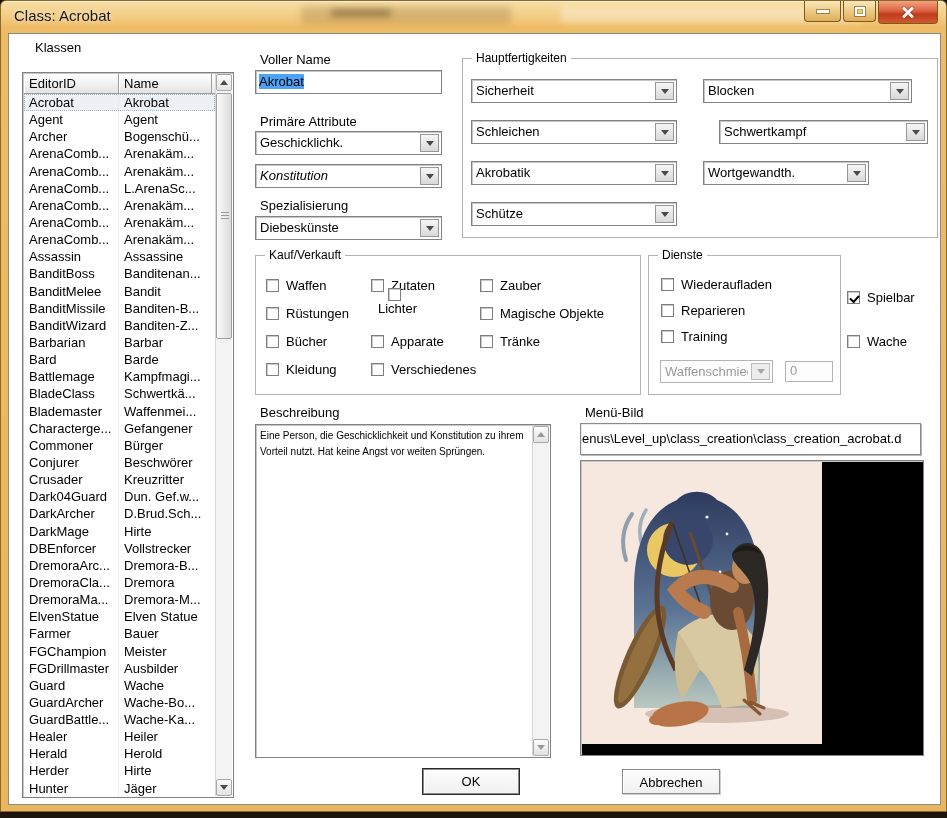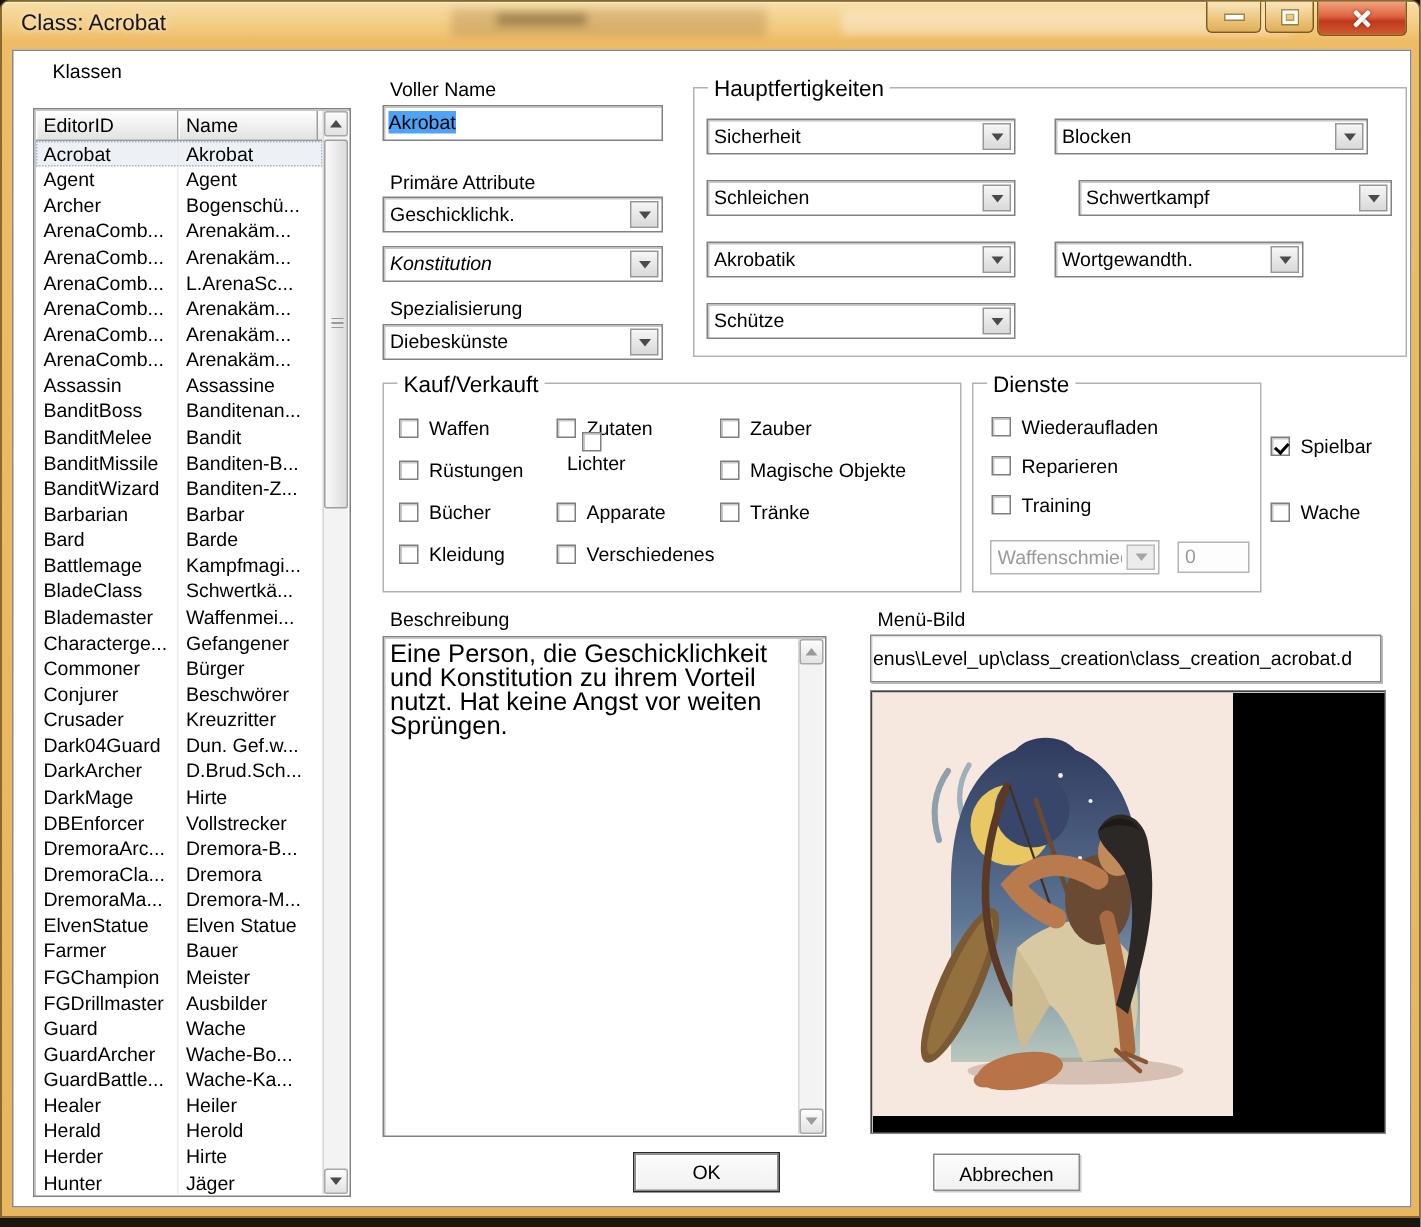--- a/index.html
+++ b/index.html
@@ -69,33 +69,33 @@
   .combo-text { position:absolute; left:4px; top:3px; font-size:13px; white-space:nowrap; overflow:hidden; right:24px; }
   .combo-btn { position:absolute; right:2px; top:2px; bottom:2px; width:19px; background:linear-gradient(#f6f6f6,#d9d9d9);
     border:1px solid #979797; display:flex; align-items:center; justify-content:center; }
   .combo.disabled { border-color:#b4b4b4; box-shadow:none; background:#fdfdfd; }
   .combo.disabled .combo-text { color:#9a9a9a; }
   .combo.disabled .combo-btn { background:#ececec; border-color:#bdbdbd; }
   .combo.disabled .tri-down { border-top-color:#a5a5a5; }
 
   
   .group { position:absolute; border:1px solid #b2b2b2; }
-  .group-label { position:absolute; top:-8px; left:9px; background:#fff; padding:0 4px; font-size:15px; white-space:nowrap; }
+  .group-label { position:absolute; top:-8px; left:9px; background:#fff; padding:0 4px; font-size:12px; white-space:nowrap; }
 
   
   .cb-row { position:absolute; display:flex; align-items:center; }
   .cb { width:13px; height:13px; background:#fff; border:1px solid #7e7e7e; box-shadow:inset 1px 1px 0 #c9c9c9; position:relative; flex:none; }
   .cb.checked::after { content:""; position:absolute; left:2px; top:2.5px; width:7px; height:4px;
     border-left:2px solid #000; border-bottom:2px solid #000; transform:rotate(-48deg); }
   .cb-label { font-size:13px; margin-left:7px; white-space:nowrap; }
 
   
   .textfield { position:absolute; font-size:13px; line-height:20px; padding:1px 3px; overflow:hidden; white-space:nowrap; }
   .sel-text { background:#4da3f8; color:#000; }
-  .textarea { position:absolute; font-size:17px; line-height:16px; color:#000; }
+  .textarea { position:absolute; font-size:10px; line-height:16px; color:#000; }
   .ta-text { position:absolute; left:4px; top:3px; right:22px; }
   .num-edit { position:absolute; background:#fdfdfd; border:1px solid #b4b4b4; font-size:13px; color:#9a9a9a; padding:1px 4px; }
 
   
   .btn { position:absolute; background:linear-gradient(#fdfdfd,#f0f0f0); border:1px solid #8a8a8a;
     box-shadow:inset 1px 1px 0 #ffffff, 1px 1px 0 #cfcfcf; font-size:13px; text-align:center; color:#000; }
   .btn.default { border:1px solid #2a2a2a; box-shadow:inset 0 0 0 1px #8a8a8a, inset 1px 1px 0 1px #ffffff; }
   .btn-inner { padding-top:5px; }
   .pathbtn { position:absolute; background:#fff; border:1px solid #8a8a8a; box-shadow:inset 1px 1px 0 #e8e8e8, 1px 1px 0 #b8b8b8;
     font-size:13px; overflow:hidden; white-space:nowrap; padding:7px 0 0 1px; color:#000; }

